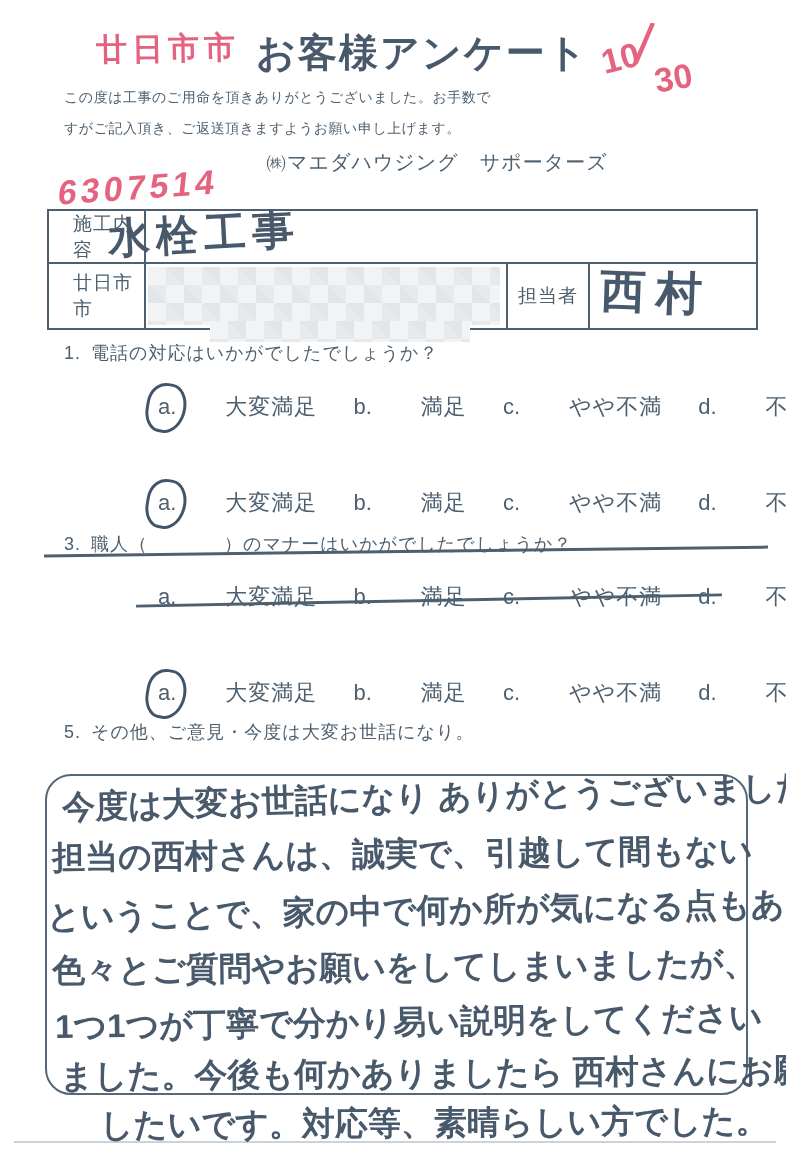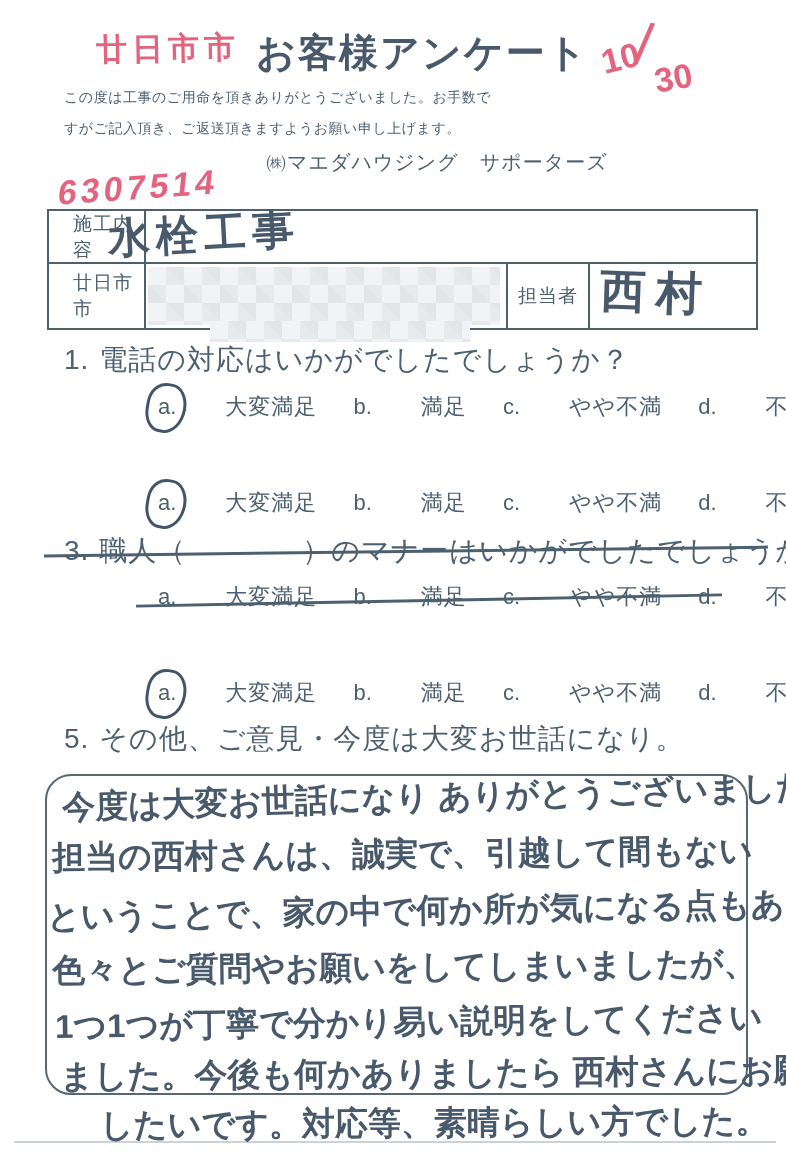--- a/index.html
+++ b/index.html
@@ -71,21 +71,21 @@
     background-image:
       linear-gradient(45deg,#e2e6e9 25%,transparent 25%,transparent 75%,#e2e6e9 75%),
       linear-gradient(45deg,#e7eaec 25%,transparent 25%,transparent 75%,#e7eaec 75%);
     background-position:0 0,18px 18px;
     background-size:36px 36px;
   }
   .redaction  { left:148px; top:267px; width:352px; height:58px; }
   .redaction2 { left:210px; top:321px; width:260px; height:21px; }
   
   .q-line {
-    position:absolute; left:64px; font-size:28px; color:#4d6070;
+    position:absolute; left:64px; font-size:18px; color:#4d6070;
     letter-spacing:1px; white-space:nowrap;
   }
   .q-num { margin-right:10px; }
   .opts {
     position:absolute; left:158px; font-size:22px; color:#4d6070; white-space:nowrap;
   }
   .opt { margin-right:30px; }
   .opt-key { display:inline-block; margin-right:9px; position:relative; }
   .opt-label { letter-spacing:1px;padding-left:40px; }
   .circle-mark {

